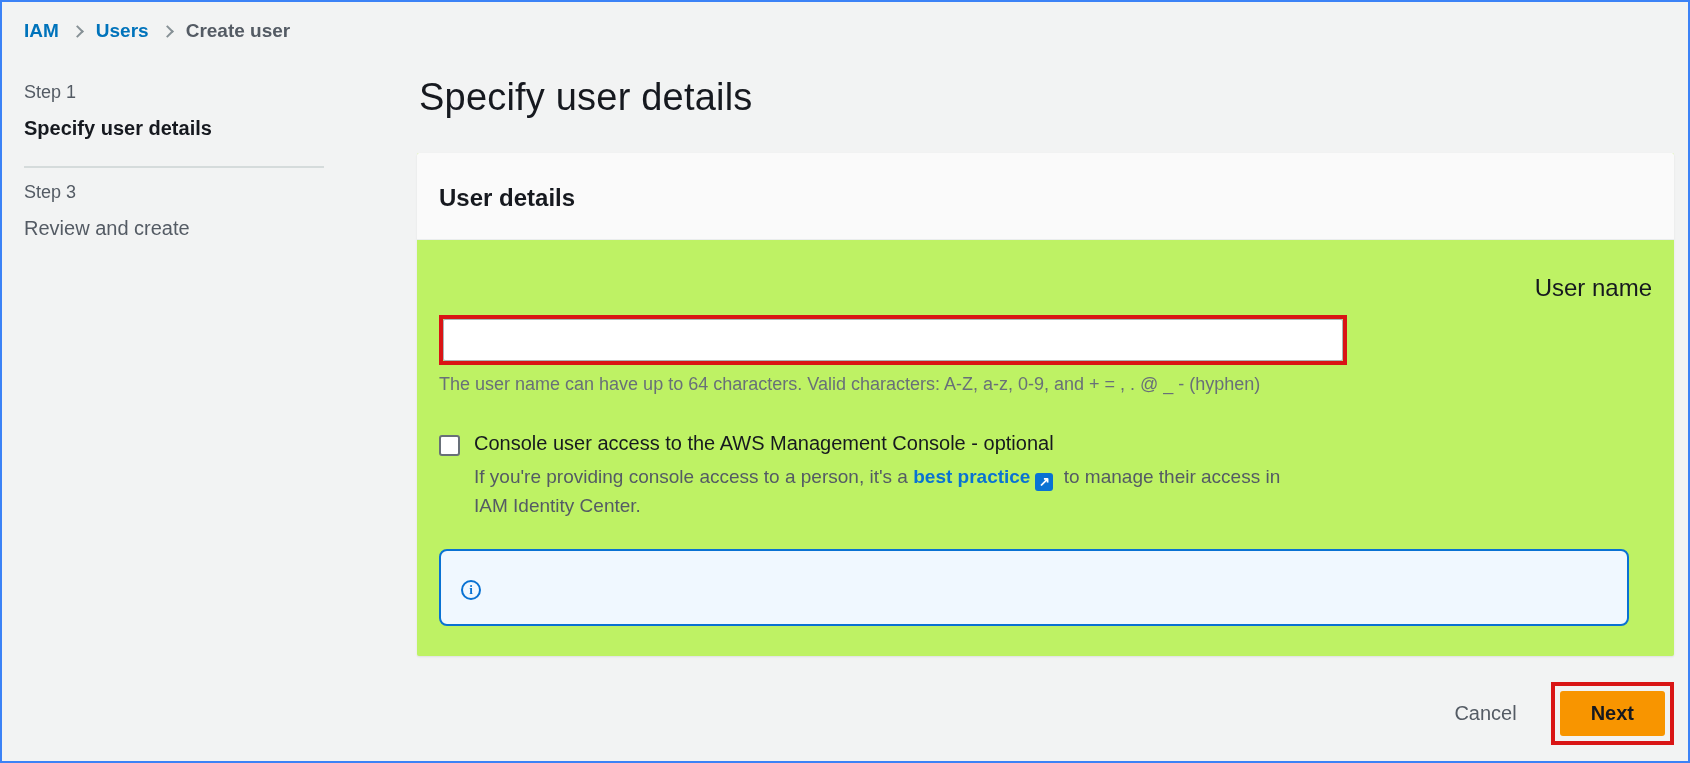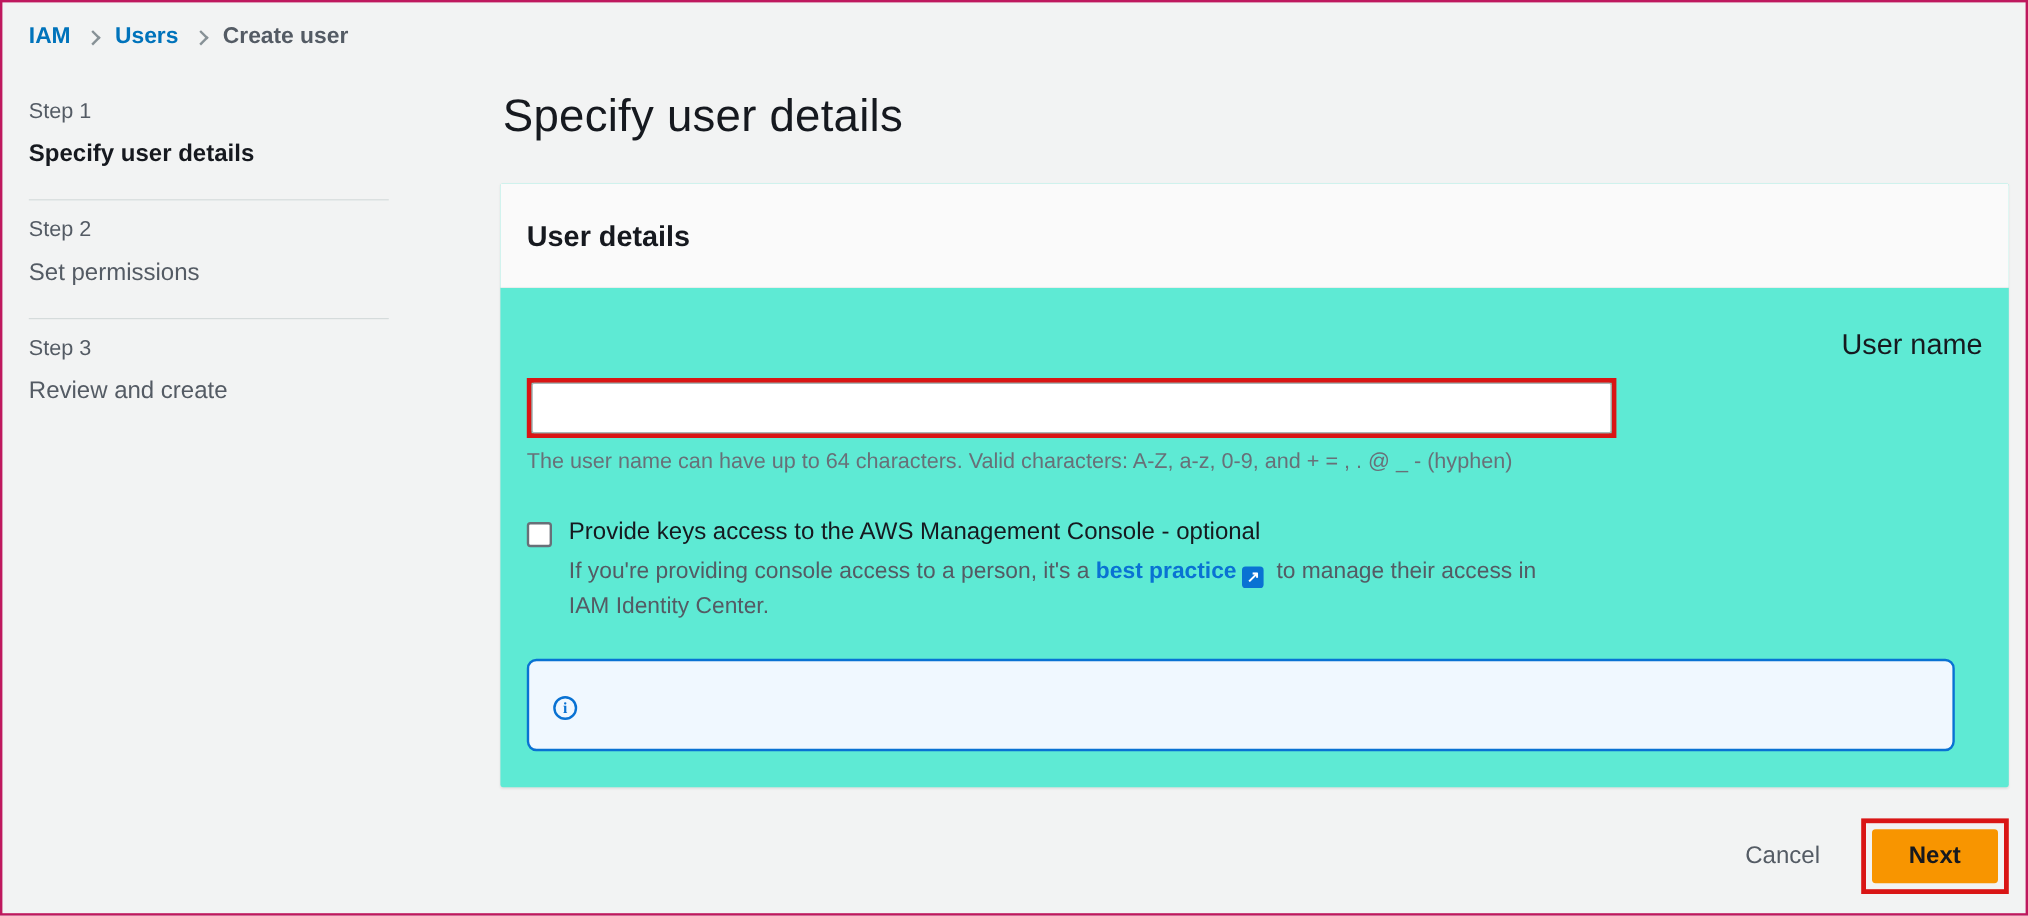--- a/index.html
+++ b/index.html
@@ -1,19 +1,19 @@
 <!DOCTYPE html>
 <html><head>
 <meta charset="utf-8">
 <style>
   * { box-sizing: border-box; margin: 0; padding: 0; }
   body { margin: 0; background: #dfe3e5; font-family: "Liberation Sans", sans-serif; }
   .screen {
     position: relative; width: 1690px; height: 763px;
-    background: #f2f3f3; border: 2px solid #be185d; overflow: hidden;
+    background: #f2f3f3; border: 2px solid #3b82f6; overflow: hidden;
     color: #16191f;
   }
   
   .breadcrumb { display: flex; align-items: center; gap: 14px; margin: 18px 0 0 22px; font-size: 19px; font-weight: 600; }
   .crumb-link { color: #0073bb; text-decoration: none; cursor: pointer; }
   .crumb-current { color: #545b64; }
   .crumb-chevron { width: 9px; height: 9px; border-top: 2.5px solid #879196; border-right: 2.5px solid #879196; transform: rotate(45deg); margin-top: 1px; }
 
   .body-row { display: flex; margin-top: 26px; }
 
@@ -22,21 +22,21 @@
   .step-block { padding: 14px 0 26px; }
   .step-num { font-size: 18px; color: #545b64; margin-bottom: 14px; }
   .step-title { font-size: 20px; color: #545b64; }
   .step-block.active .step-title { color: #16191f; font-weight: 700; }
   .step-divider { border: none; border-top: 1px solid #d5dbdb; width: 300px; margin: 0; }
 
   
   .main { flex: 1 1 auto; margin-right: 14px; }
   h1.page-title { font-size: 38px; font-weight: 300; color: #16191f; margin: 8px 0 0 2px; letter-spacing: 0.2px; }
 
-  .card { background: #5eead4; margin-top: 34px; box-shadow: 0 1px 2px rgba(0,0,0,0.08); border-radius: 2px; }
+  .card { background: #bef264; margin-top: 34px; box-shadow: 0 1px 2px rgba(0,0,0,0.08); border-radius: 2px; }
   .card-header { background: #fafafa; border-bottom: 1px solid #eaeded; padding: 31px 22px 27px; border-radius: 2px 2px 0 0; }
   .card-header-title { font-size: 24px; font-weight: 700; color: #16191f; }
   .card-body { padding: 0 22px 30px; }
 
   .field-label { display: block; font-size: 24px; color: #16191f; margin-top: 34px; text-align: right; }
   .red-annot-input { margin-top: 13px; width: 908px; border: 4px solid #d91515; }
   .text-input {
     display: block; width: 100%; height: 42px; border: 1px solid #aab7b8;
     border-radius: 2px; font-size: 19px; padding: 0 10px; outline: none; background: #fff;
   }
@@ -89,24 +89,20 @@
   </nav>
 
   <div class="body-row">
 
     <aside class="steps">
       <div class="step-block active">
         <div class="step-num">Step 1</div>
         <div class="step-title">Specify user details</div>
       </div>
       <hr class="step-divider">
-      <div class="step-block">
-        <div class="step-num">Step 2</div>
-        <div class="step-title">Set permissions</div>
-      </div>
       <hr class="step-divider">
       <div class="step-block">
         <div class="step-num">Step 3</div>
         <div class="step-title">Review and create</div>
       </div>
     </aside>
 
     <main class="main">
 
       <h1 class="page-title">Specify user details</h1>
@@ -120,21 +116,21 @@
           <label class="field-label">User name</label>
 
           <div class="red-annot-input">
             <input class="text-input" type="text" value="" style="">
           </div>
 
           <div class="field-hint">The user name can have up to 64 characters. Valid characters: A-Z, a-z, 0-9, and + = , . @ _ - (hyphen)</div>
 
           <div class="checkbox-row">
             <div class="checkbox-box"></div>
-            <label class="checkbox-label"><span>Provide keys access to the AWS Management Console - </span><span class="optional-em">optional</span></label>
+            <label class="checkbox-label"><span>Console user access to the AWS Management Console - </span><span class="optional-em">optional</span></label>
           </div>
 
           <div class="checkbox-help"><span>If you're providing console access to a person, it's a </span><a class="inline-link">best practice</a><span class="ext-link-icon">↗</span><span> to manage their access in IAM Identity Center.</span></div>
 
           <div class="info-alert">
             <div class="info-icon">i</div>
           </div>
 
         </div>
       </section>

